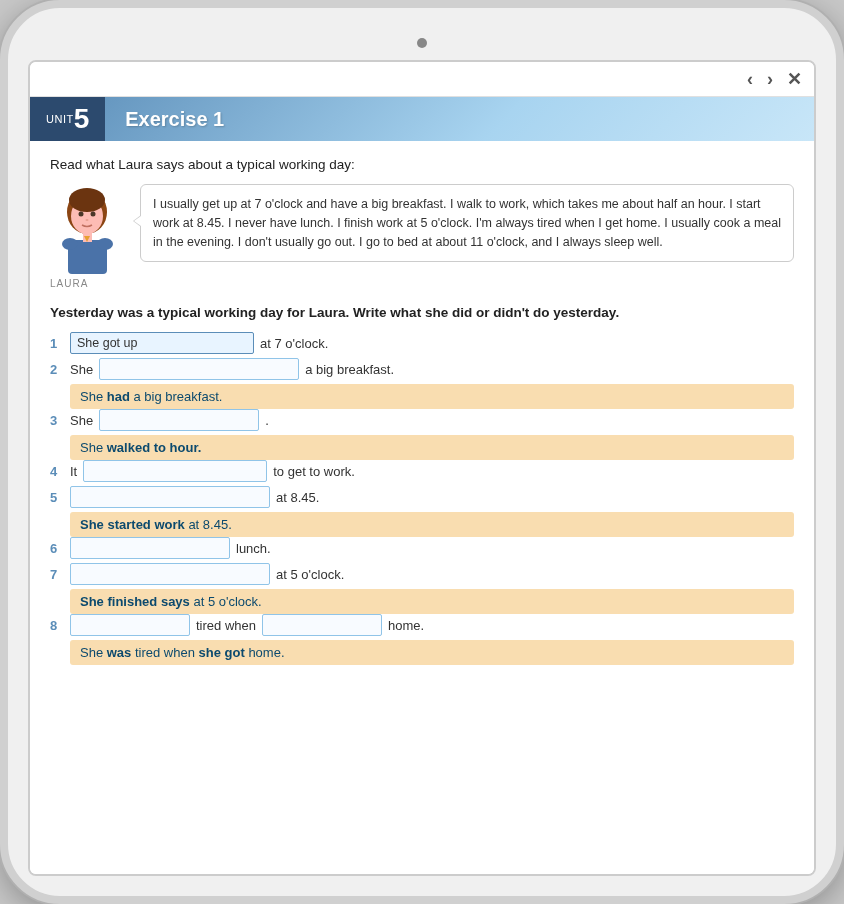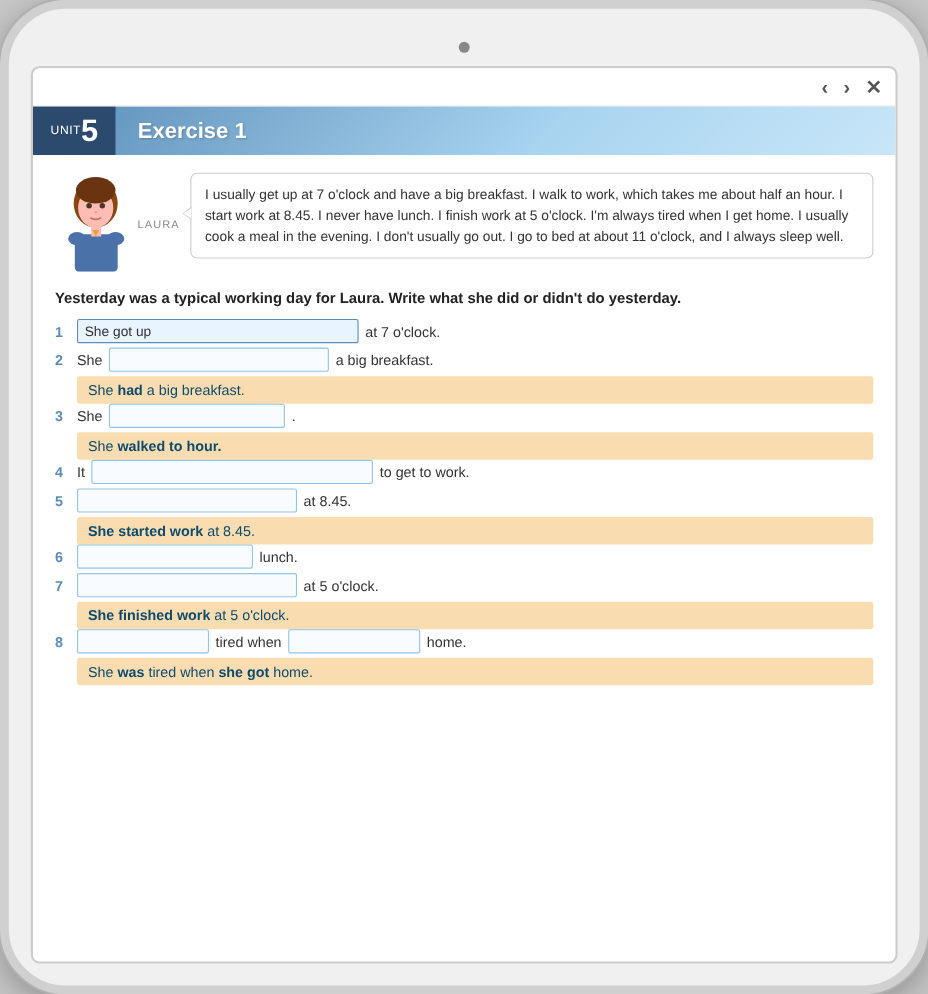--- a/index.html
+++ b/index.html
@@ -117,22 +117,21 @@
 
     .laura-section {
       display: flex;
       gap: 10px;
       margin-bottom: 16px;
       align-items: flex-start;
     }
 
     .laura-avatar {
       display: flex;
-      flex-direction: row;
-      align-items: center;
+      flex-direction: column;
       min-width: 80px;
     }
 
     
     .laura-name {
       font-size: 10px;
       color: #888;
       text-transform: uppercase;
       letter-spacing: 1px;
       margin-top: 4px;
@@ -208,21 +207,21 @@
     }
 
     .text-input.filled {
       background: #e8f4ff;
       border-color: #5b8db8;
     }
 
     .input-sm { width: 120px; }
     .input-md { width: 160px; }
     .input-lg { width: 200px; }
-    .input-xl { width: 256px; }
+    .input-xl { width: 184px; }
 
     .answer-bar {
       background: #f9ddb0;
       border-radius: 3px;
       padding: 5px 10px;
       font-size: 13px;
       color: #0c4a6e;
       margin-bottom: 0;
       margin-left: 20px;
     }
@@ -247,20 +246,21 @@
     <div class="header-bar">
       <div class="unit-badge">
         <span class="unit-label">Unit</span>
         <span class="unit-number">5</span>
       </div>
       <div class="exercise-title">Exercise 1</div>
     </div>
 
     <div class="content-area">
 
+      <div class="read-prompt">Read what Laura says about a typical working day:</div>
 
       <div class="laura-section">
         <div class="laura-avatar">
 
           <svg width="75" height="90" viewBox="0 0 75 90">
 
             <ellipse cx="37" cy="28" rx="20" ry="22" fill="#8B4513"></ellipse>
 
             <ellipse cx="37" cy="32" rx="16" ry="18" fill="#FDBCB4"></ellipse>
 
@@ -333,21 +333,21 @@
         <span class="row-number">6</span>
         <input class="text-input input-md" type="text" value="" style="">
         <span>lunch.</span>
       </div>
 
       <div class="exercise-row">
         <span class="row-number">7</span>
         <input class="text-input input-lg" type="text" value="" style="">
         <span>at 5 o'clock.</span>
       </div>
-      <div class="answer-bar"><b>She finished work</b> at 5 o'clock.</div>
+      <div class="answer-bar"><b>She finished says</b> at 5 o'clock.</div>
 
       <div class="exercise-row">
         <span class="row-number">8</span>
         <input class="text-input input-sm" type="text" value="" style="">
         <span>tired when</span>
         <input class="text-input input-sm" type="text" value="" style="">
         <span>home.</span>
       </div>
       <div class="answer-bar">She <b>was</b> tired when <b>she got</b> home.</div>
 

